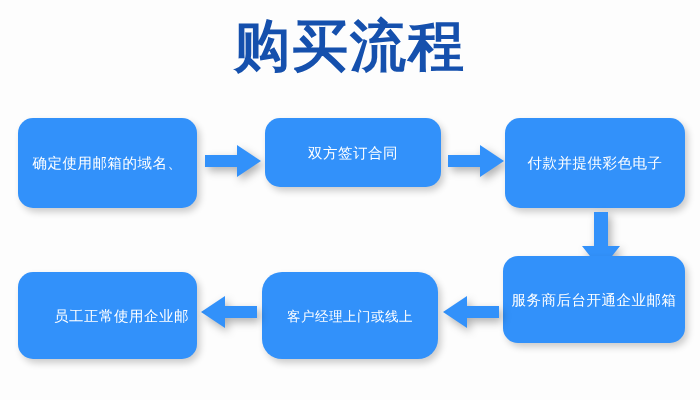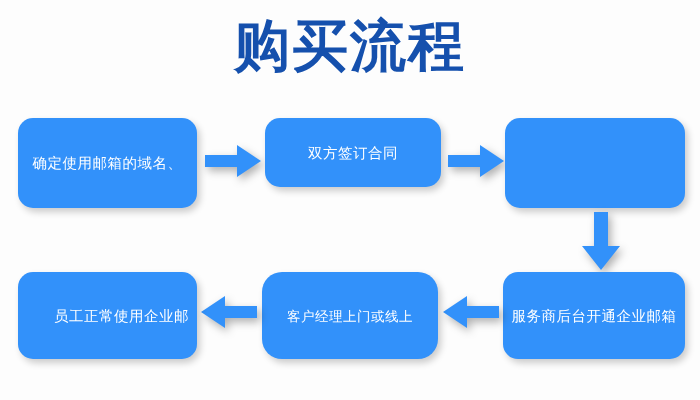--- a/index.html
+++ b/index.html
@@ -57,21 +57,21 @@
   }
   .flow-box.narrow-text {
     font-size: 13.5px;
     border-radius: 20px;
   }
   
   #box-step-1 { left: 18px;  top: 118px; width: 179px; height: 90px; }
   #box-step-2 { left: 265px; top: 118px; width: 176px; height: 69px; }
   #box-step-3 { left: 505px; top: 118px; width: 180px; height: 90px; }
   
-  #box-step-4 { left: 503px; top: 272px; width: 182px; height: 87px; }
+  #box-step-4 { left: 503px; top: 256px; width: 182px; height: 87px; }
   #box-step-5 { left: 262px; top: 272px; width: 176px; height: 87px; }
   #box-step-6 { left: 18px;  top: 272px; width: 179px; height: 87px; padding-left: 36px; }
 
   
   .flow-arrow {
     position: absolute;
     filter: drop-shadow(3px 4px 4px rgba(0,0,0,0.30));
   }
   #arrow-1-to-2 { left: 205px; top: 145px; width: 56px; height: 32px; }
   #arrow-2-to-3 { left: 448px; top: 145px; width: 56px; height: 32px; }
@@ -101,20 +101,21 @@
     <span class="line">双方签订合同</span>
   </div>
 
   <div class="flow-arrow" id="arrow-2-to-3">
     <svg viewBox="0 0 56 32" preserveAspectRatio="none" aria-hidden="true">
       <polygon points="0,10 32,10 32,0 56,16 32,32 32,22 0,22" fill="#3291fa"></polygon>
     </svg>
   </div>
 
   <div class="flow-box" id="box-step-3">
+    <span class="line">付款并提供彩色电子</span>
   </div>
 
   <div class="flow-arrow" id="arrow-3-to-4">
     <svg viewBox="0 0 38 58" preserveAspectRatio="none" aria-hidden="true">
       <polygon points="12,0 26,0 26,34 38,34 19,58 0,34 12,34" fill="#3291fa"></polygon>
     </svg>
   </div>
 
   <div class="flow-box" id="box-step-4">
     <span class="line">服务商后台开通</span>

